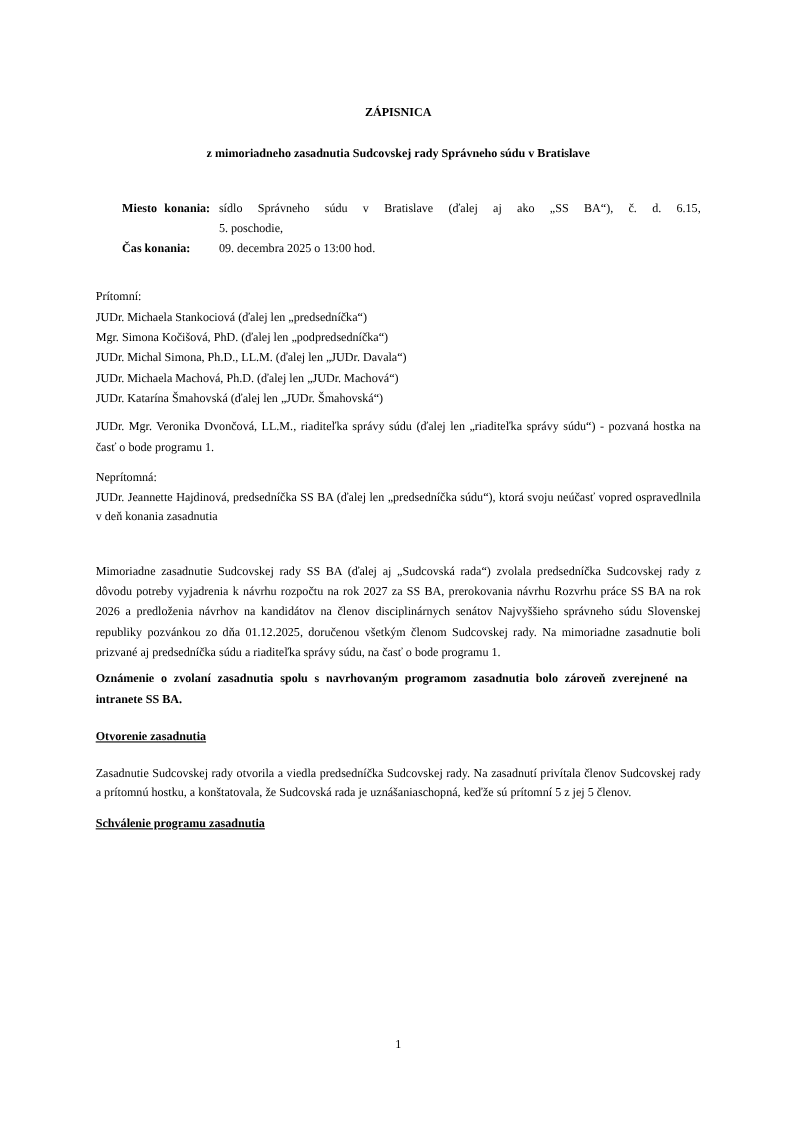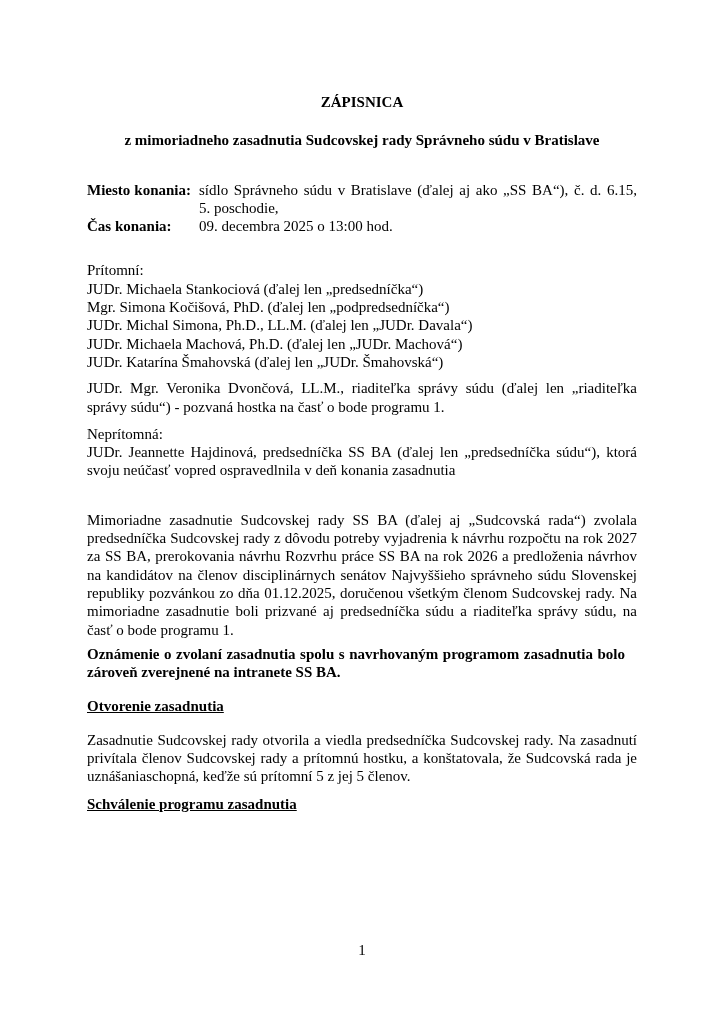--- a/index.html
+++ b/index.html
@@ -9,21 +9,21 @@
     background: #ffffff;
   }
   .page {
     position: relative;
     width: 724px;
     height: 1024px;
     margin: 0 auto;
     background: #ffffff;
     color: #000000;
     font-family: "Liberation Serif", "DejaVu Serif", serif;
-    font-size: 15px;
+    font-size: 11px;
     line-height: 18.3px;
     overflow: hidden;
   }
   .content {
     position: absolute;
     left: 87px;
     top: 93px;
     width: 550px;
   }
   .title {
@@ -41,20 +41,21 @@
   }
   .meta-row {
     display: grid;
     grid-template-columns: 112px 1fr;
   }
   .meta-label {
     font-weight: bold;
     text-align: justify;
     text-align-last: justify;
     padding-right: 8px;
+    margin-left: 24px;
   }
   .meta-label.no-stretch {
     text-align: center;
     text-align-last: left;
   }
   .meta-line-justify {
     text-align: justify;
     text-align-last: justify;
   }
   .section-label {

